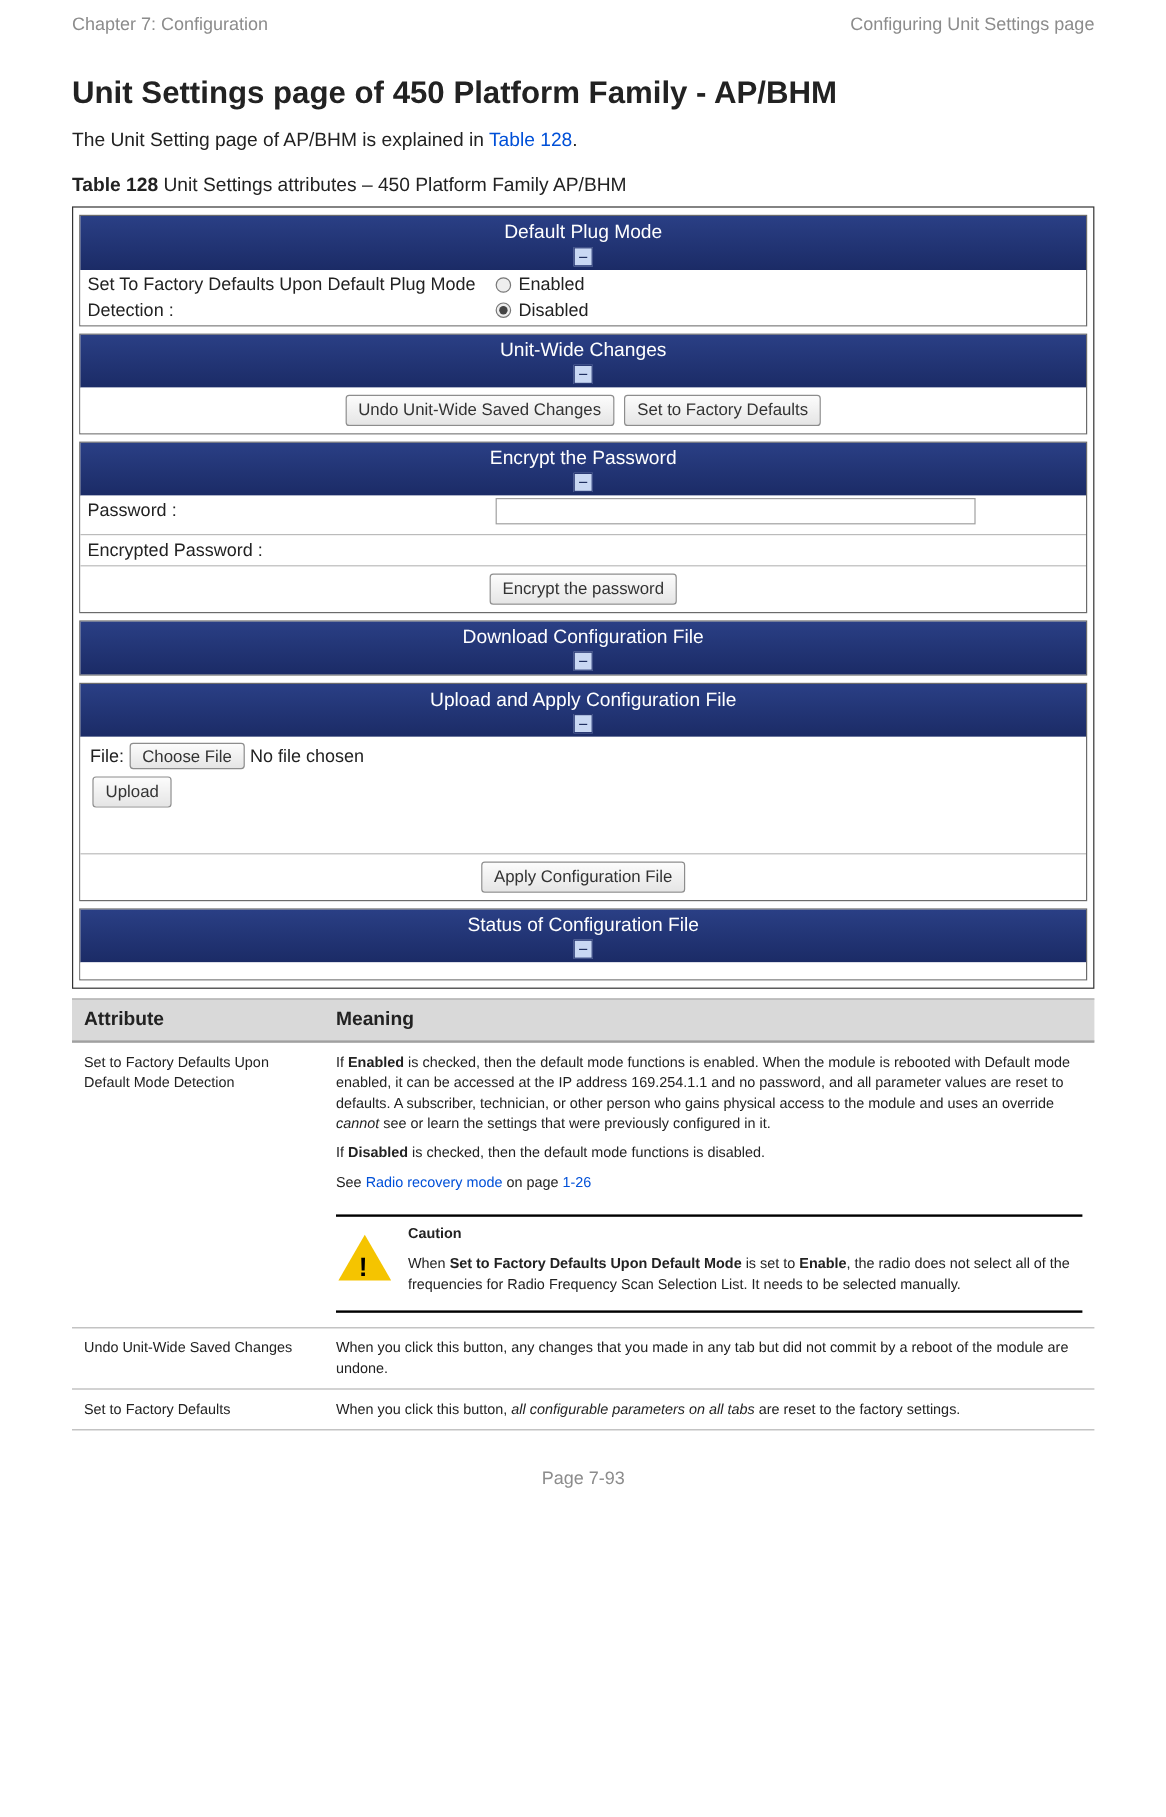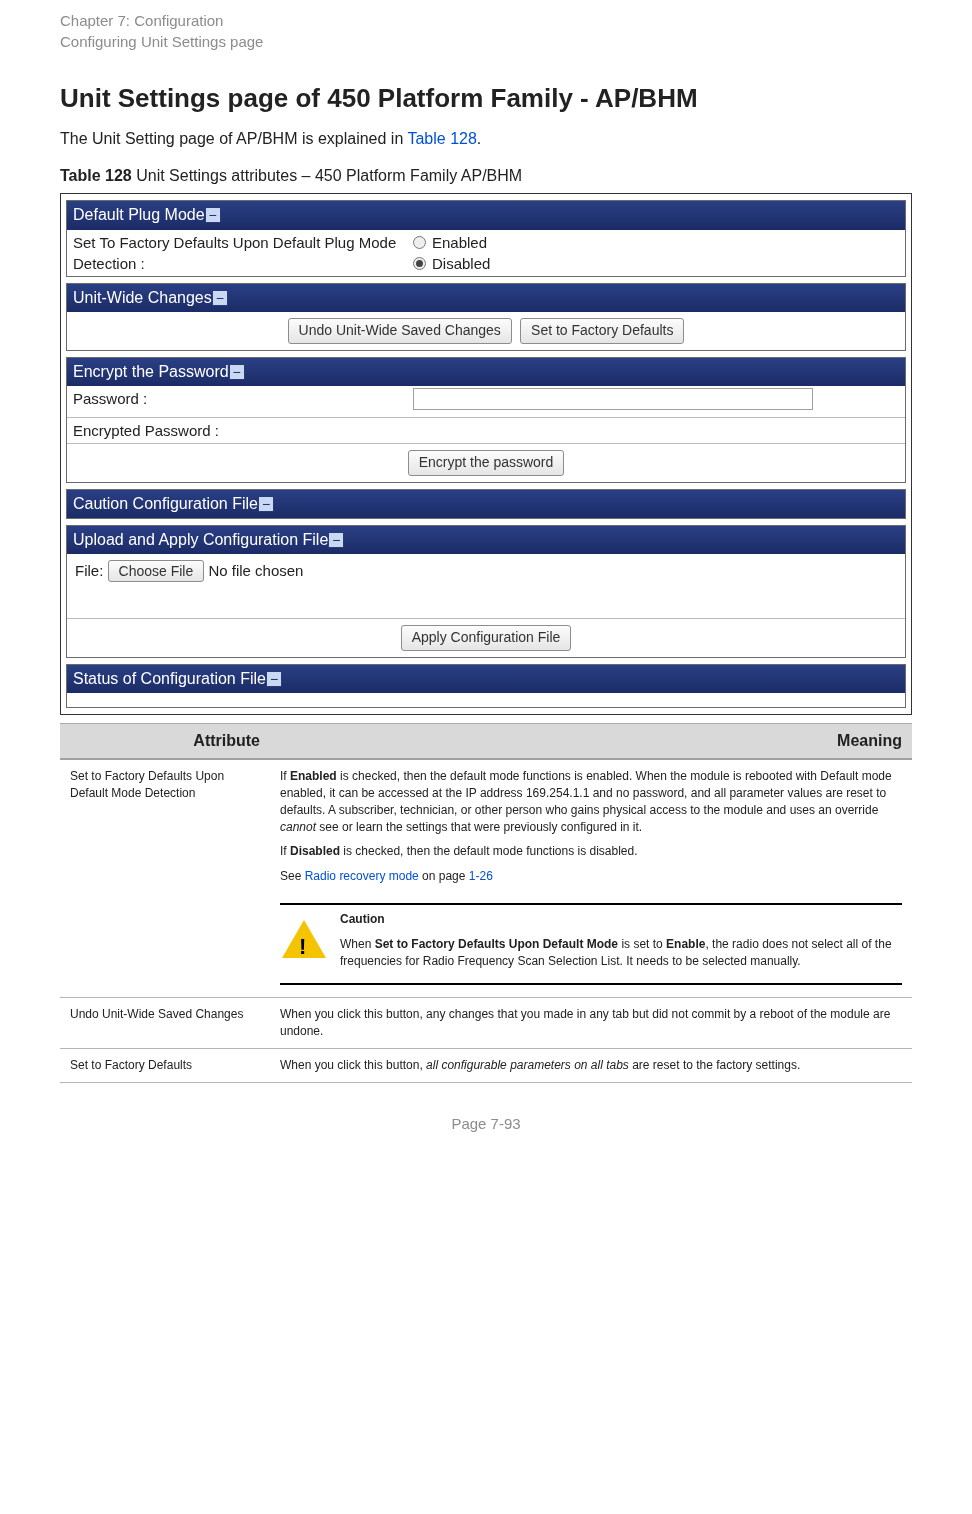--- a/index.html
+++ b/index.html
@@ -6,36 +6,36 @@
   body {
     font-family: Arial, Helvetica, sans-serif;
     background: #fff;
     color: #222;
     width: 972px;
     margin: 0 auto;
     padding: 10px 60px 30px 60px;
     font-size: 16px;
     line-height: 1.4;
   }
-  .top-row { display:flex; justify-content:space-between; color:#8c8c8c; font-size:15px; margin-bottom:28px;flex-direction:column; }
+  .top-row { display:flex; justify-content:space-between; color:#8c8c8c; font-size:15px; margin-bottom:28px; }
   h2.main-title { font-size:26px; font-weight:bold; margin-bottom:12px; }
   .intro { margin-bottom:14px; }
   .intro .link { color:#0050d8; }
   .tbl-caption { font-size:16px; margin-bottom:6px; }
   .tbl-caption b { font-weight:bold; }
 
   
   .ui-area { border:1px solid #333; margin-bottom:8px; }
 
   .panel { border:1px solid #6b6b6b; margin:6px 5px; }
   .panel-hdr {
     background: linear-gradient(#2a3f85, #1b2b66);
     color:#fff; font-size:16px;
     padding:3px 6px;
-    display:flex; align-items:center;
+    display:flex; justify-content:space-between; align-items:center;flex-direction:column;
   }
   .toggle-box {
     width:16px; height:16px; background:#c9d8f3; border:1px solid #2a3a75;
     display:inline-flex; align-items:center; justify-content:center;
     color:#203060; font-size:14px; line-height:1;
   }
   .panel-body { background:#fff; font-size:15px; }
   .row-line { display:flex; padding:2px 6px; border-top:1px solid #bbb; }
   .row-line:first-child { border-top:none; }
   .left-col { width:340px; }
@@ -64,21 +64,21 @@
   .file-row { padding:6px 8px; }
   .choose-btn {
     background:linear-gradient(#fcfcfc,#e5e5e5);
     border:1px solid #8d8d8d; border-radius:3px;
     padding:2px 10px; font-size:14px; color:#333;
   }
 
   
   .attr-table { width:100%; border-collapse:collapse; }
   .attr-table th {
-    background:#d9d9d9; text-align:right; padding:6px 10px;
+    background:#d9d9d9; text-align:left; padding:6px 10px;
     font-weight:bold; font-size:16px; border-top:1px solid #aaa;
     border-bottom:2px solid #a0a0a0;
   }
   .attr-table td {
     padding:8px 10px; vertical-align:top; font-size:12px;
     border-bottom:1px solid #b5b5b5;
   }
   .attr-col { width:210px; }
   .meaning p { margin-bottom:8px; }
   .meaning .smalllink { color:#0050d8; }
@@ -174,35 +174,38 @@
         <div class="right-col"></div>
       </div>
       <div class="center-row">
         <span class="btn">Encrypt the password</span>
       </div>
     </div>
   </div>
 
   <div class="panel">
     <div class="panel-hdr">
-      <span>Caution Configuration File</span>
+      <span>Download Configuration File</span>
       <span class="toggle-box">−</span>
     </div>
   </div>
 
   <div class="panel">
     <div class="panel-hdr">
       <span>Upload and Apply Configuration File</span>
       <span class="toggle-box">−</span>
     </div>
     <div class="panel-body">
       <div class="file-row">
         <span>File:</span>
         <span class="choose-btn">Choose File</span>
         <span>No file chosen</span>
+        <div style="margin-top:4px;">
+          <span class="btn">Upload</span>
+        </div>
       </div>
       <div style="height:30px;"></div>
       <div class="center-row">
         <span class="btn">Apply Configuration File</span>
       </div>
     </div>
   </div>
 
   <div class="panel">
     <div class="panel-hdr">

